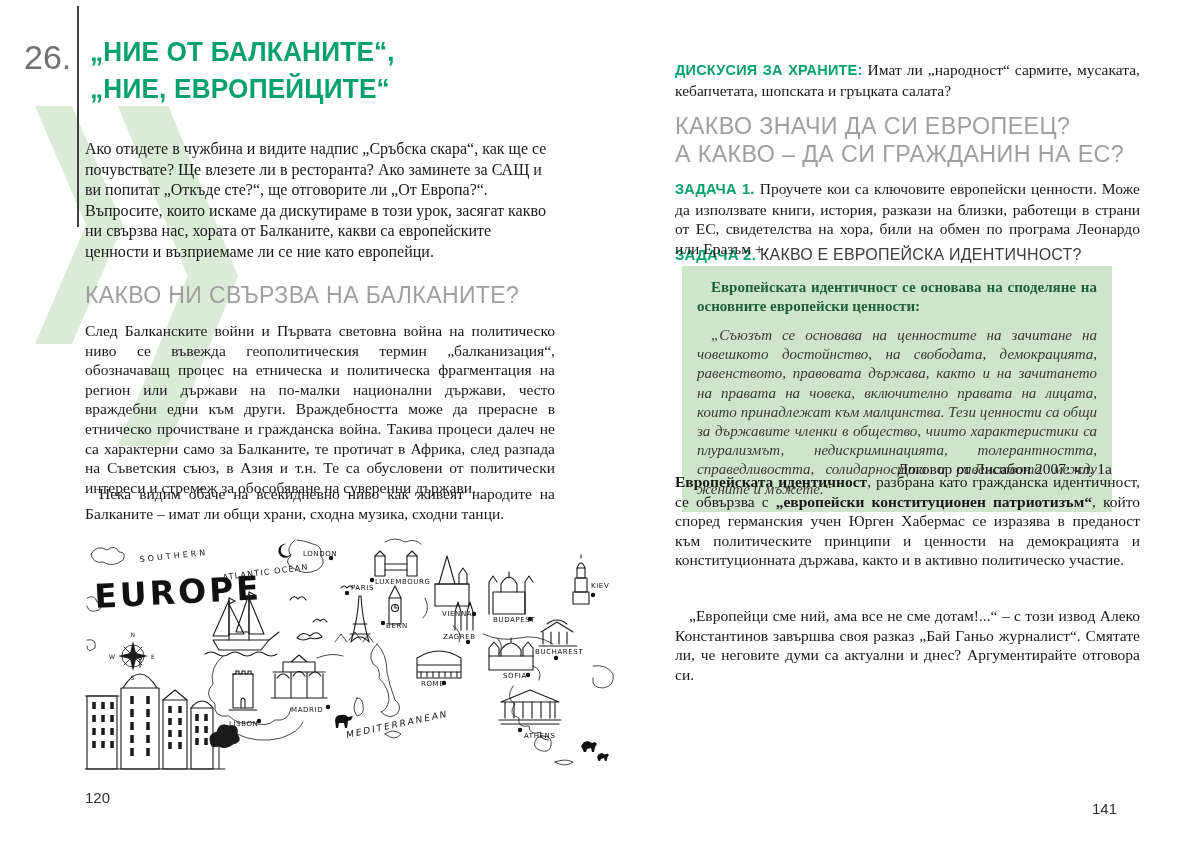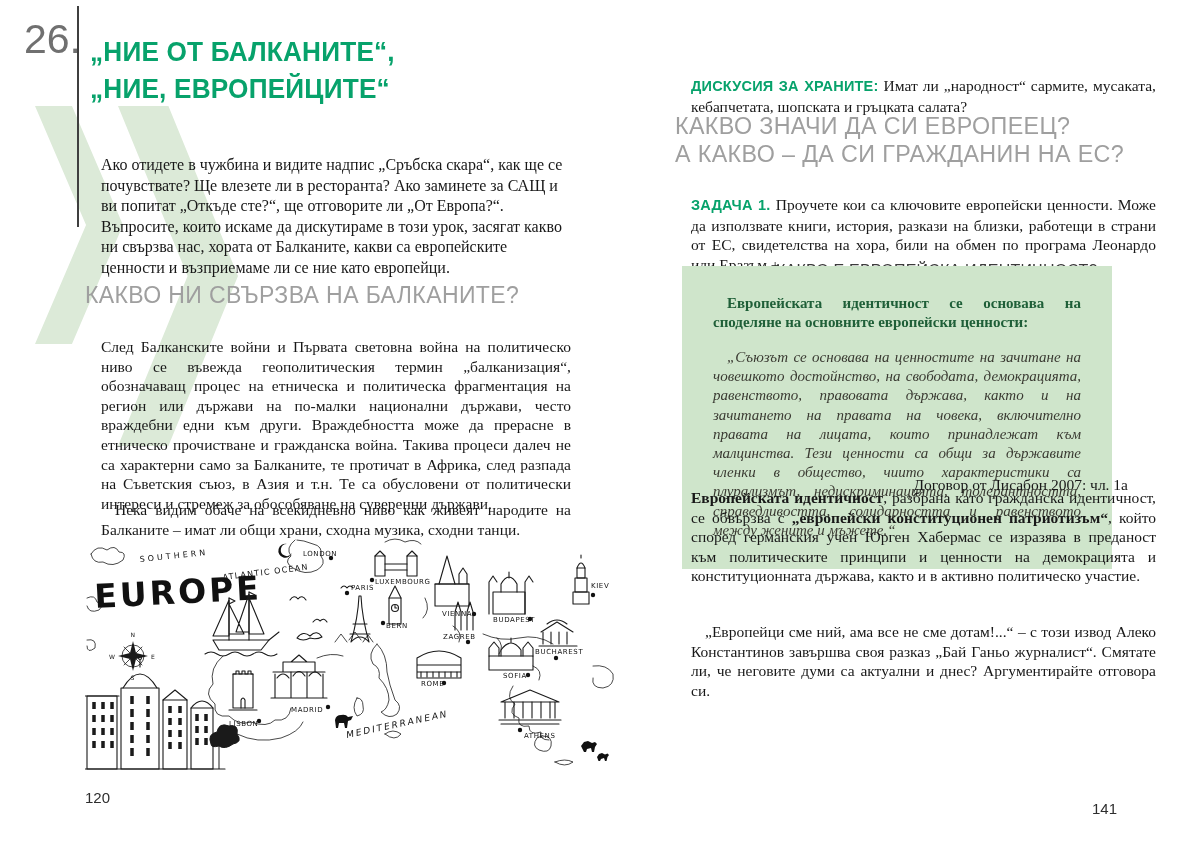--- a/index.html
+++ b/index.html
@@ -4,33 +4,33 @@
 <style>
   html,body{margin:0;padding:0;background:#ffffff;}
   #spread{position:relative;width:1200px;height:852px;background:#fff;overflow:hidden;
           font-family:"Liberation Serif",serif;color:#181818;}
   .abs{position:absolute;}
   
   .chevron{position:absolute;background:#dcead8;z-index:0;
            clip-path:polygon(0 0,42% 0,100% 50%,42% 100%,0 100%,58% 50%);}
   .vrule{position:absolute;left:77px;top:6px;width:2px;height:221px;background:#3f3f3f;z-index:2;}
   
-  .lesson-no{left:24px;top:16px;font-family:"Liberation Sans",sans-serif;font-weight:300;
-             font-size:41px;color:#707070;z-index:2;}
+  .lesson-no{left:24px;top:38px;font-family:"Liberation Sans",sans-serif;font-weight:300;
+             font-size:34px;color:#707070;z-index:2;}
   .title-line{left:90px;font-family:"Liberation Sans",sans-serif;font-weight:700;font-size:27px;
               color:#07a26b;letter-spacing:.2px;transform:scaleX(.97);transform-origin:left top;z-index:2;white-space:nowrap;}
   .h-gray{font-family:"Liberation Sans",sans-serif;font-weight:300;font-size:24.5px;color:#9f9f9f;
           letter-spacing:.4px;transform:scaleX(.94);transform-origin:left top;white-space:nowrap;z-index:2;}
   .green-label{font-family:"Liberation Sans",sans-serif;font-weight:700;font-size:14.5px;color:#07a26b;letter-spacing:.2px;}
   .task-sans{font-family:"Liberation Sans",sans-serif;font-weight:400;font-size:16px;color:#3c3c3c;letter-spacing:.2px;}
   
   .serif{font-size:15.5px;line-height:19.6px;text-align:justify;z-index:1;}
   .intro{font-size:16px;line-height:20.6px;text-align:left;}
   .indent{text-indent:14px;}
-  p{margin:16px;}
+  p{margin:0;}
   
   .qbox{background:#cfe5cb;padding:12px 15px 13px 15px;z-index:1;}
   .qbox .lead{font-weight:700;color:#1f5f38;font-size:15px;line-height:19px;text-indent:14px;text-align:justify;}
   .qbox .quote{font-style:italic;color:#3a3a32;font-size:15px;line-height:19.2px;text-indent:14px;
                text-align:justify;margin-top:10px;}
   .caption{text-align:right;font-size:15.5px;}
   .pagenum{font-family:"Liberation Sans",sans-serif;font-size:15px;color:#2e2e2e;z-index:2;}
   
   #mapsvg text{font-family:"DejaVu Sans",sans-serif;fill:#111;}
   .city-lab{font-size:7px;letter-spacing:.6px;}

